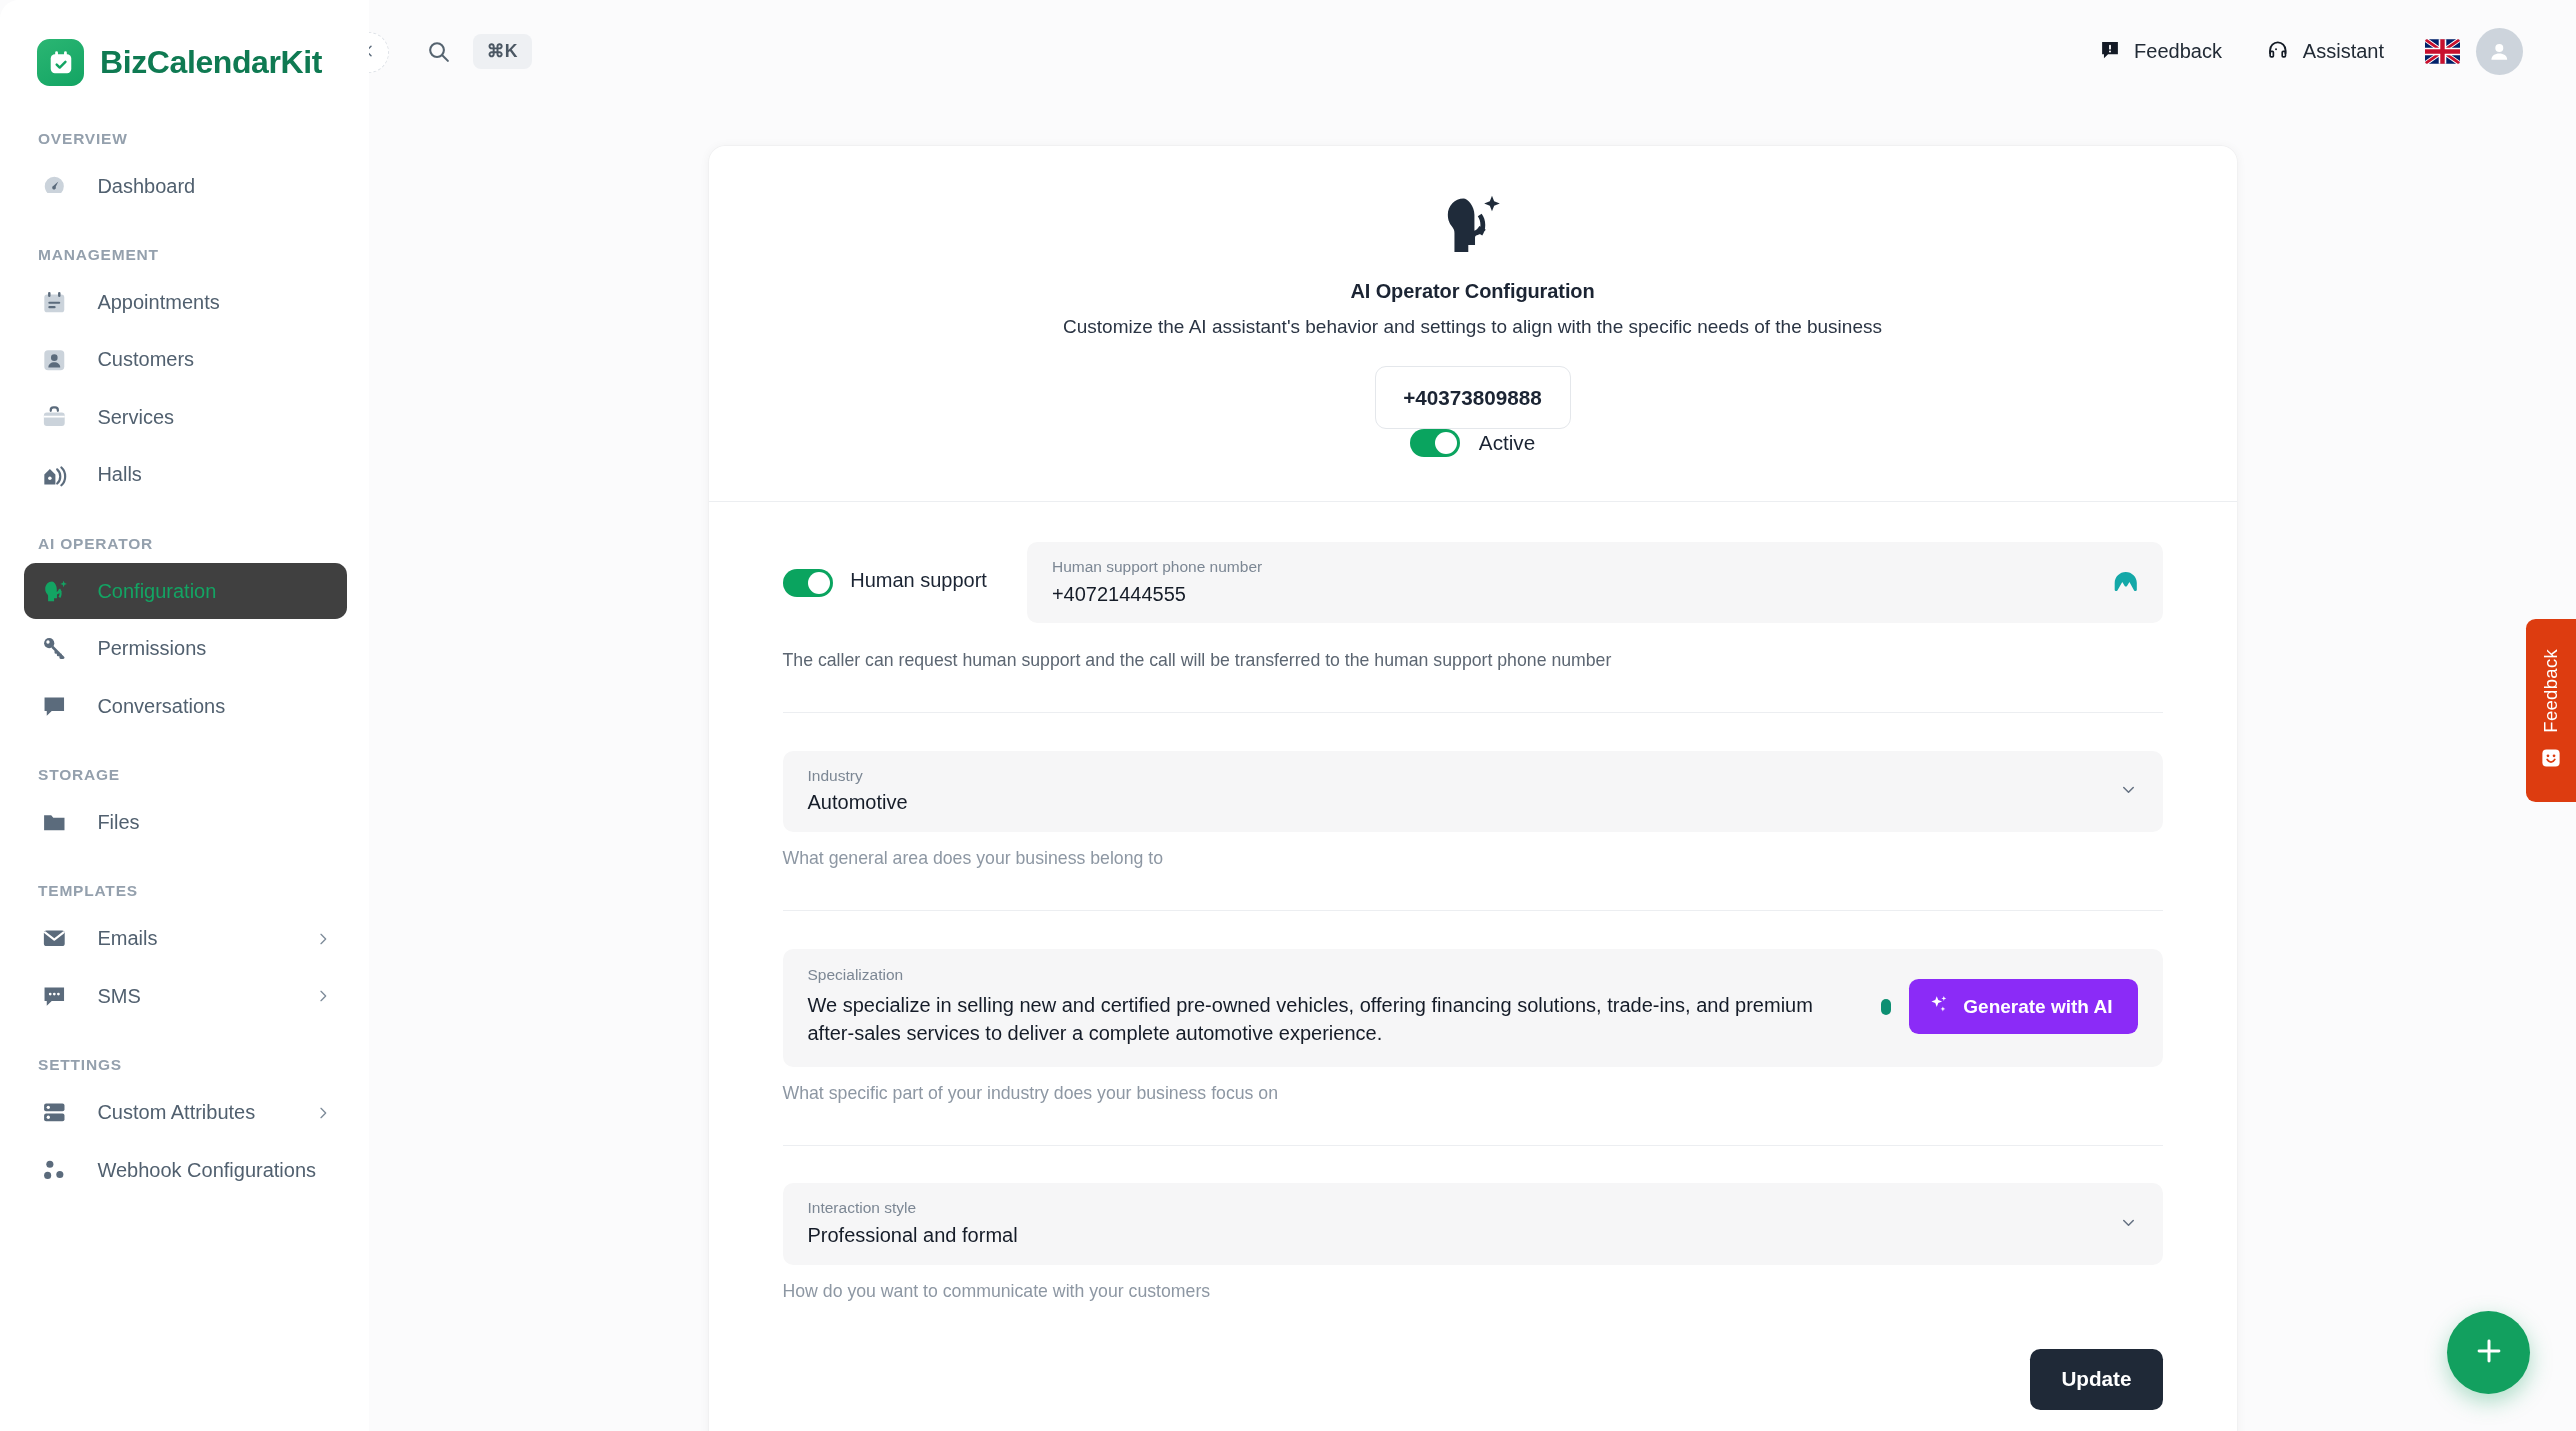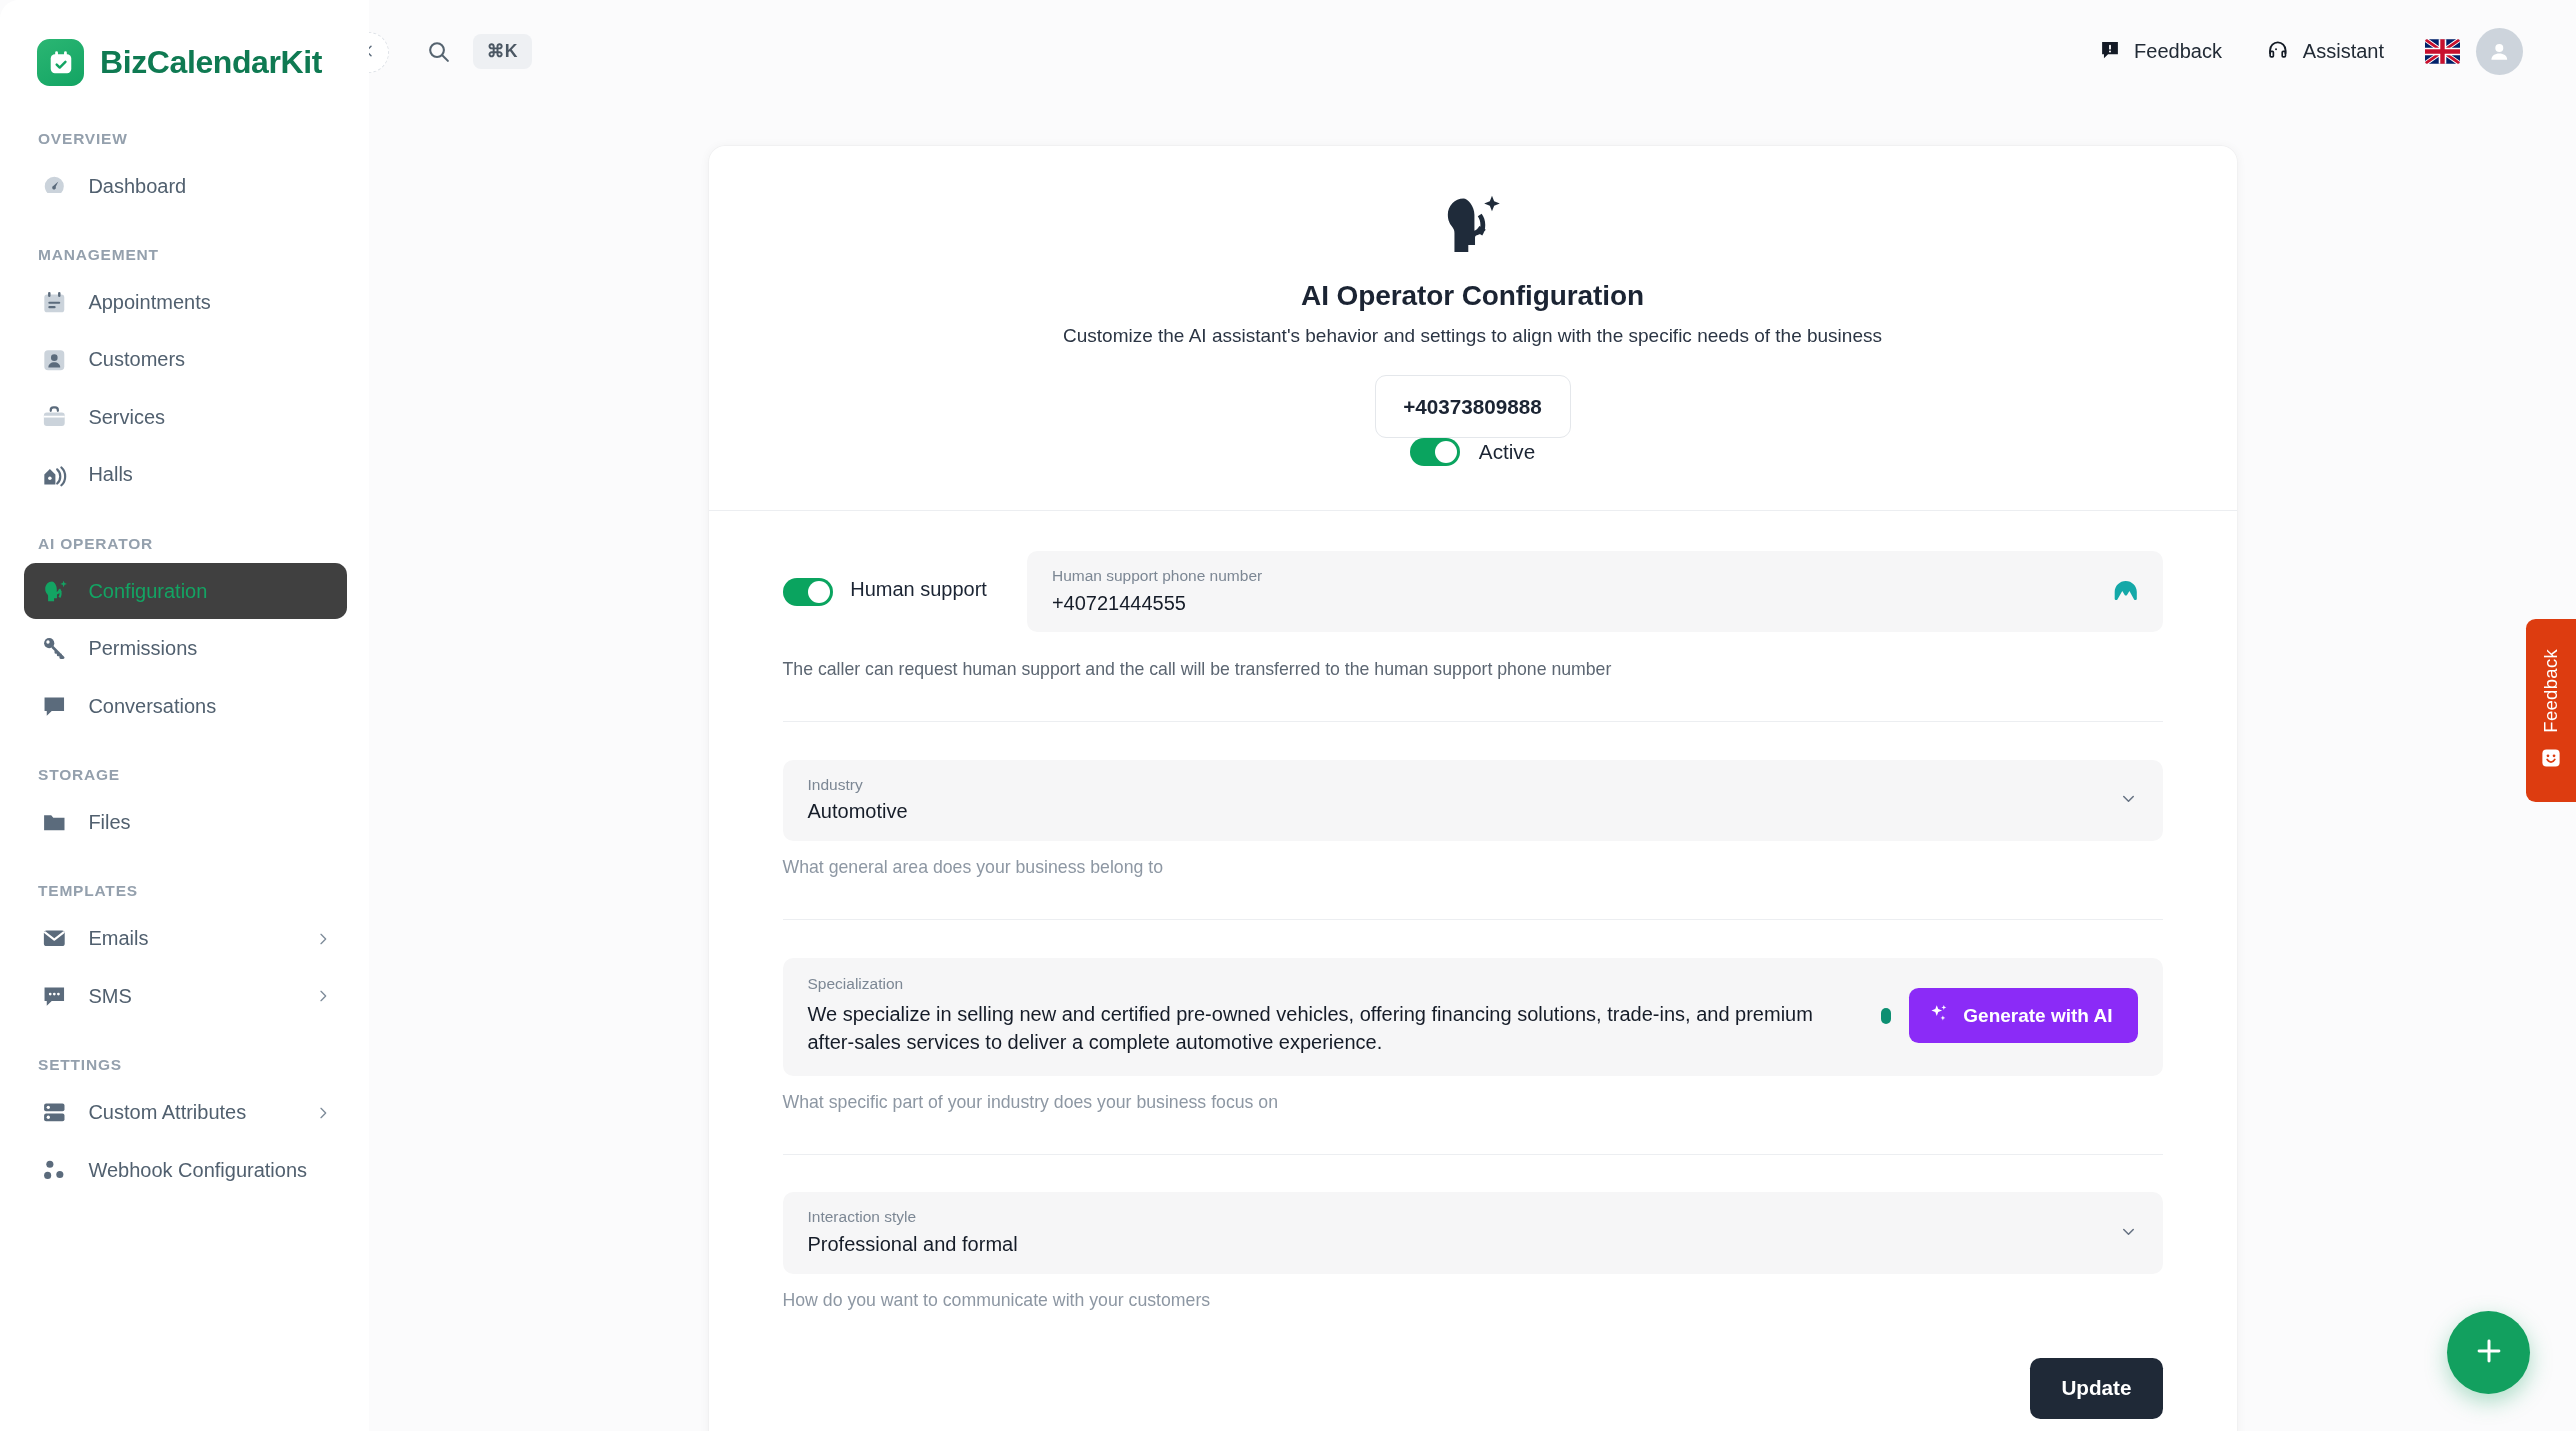--- a/index.html
+++ b/index.html
@@ -69,21 +69,21 @@
     color: #94a0ad;
     padding: 0 0 0 38px;
     margin-top: 32px;
     margin-bottom: 10.3px;
   }
   .nav-section-label.first { margin-top: 38px; }
 
   .nav-item {
     display: flex;
     align-items: center;
-    gap: 19px;
+    gap: 28px;
     height: 56px;
     margin: 1.5px 22px 1.5px 23.6px;
     padding: 0 16px 0 14.8px;
     border-radius: 11.8px;
     cursor: pointer;
     position: relative;
     text-align: right;
   }
   .nav-item .nav-icon {
     width: 31px; height: 31px;
@@ -227,21 +227,21 @@
   .card-head {
     text-align: center;
     padding: 0 59px;
   }
   .head-icon {
     display: flex;
     justify-content: center;
     margin-bottom: 16px;
   }
   .card-title {
-    font-size: 28px;
+    font-size: 20px;
     font-weight: 700;
     color: #1b2433;
     margin-bottom: 13.3px;
     letter-spacing: -0.1px;
   }
   .card-subtitle {
     font-size: 19px;
     color: #2b3544;
     font-weight: 400;
   }

